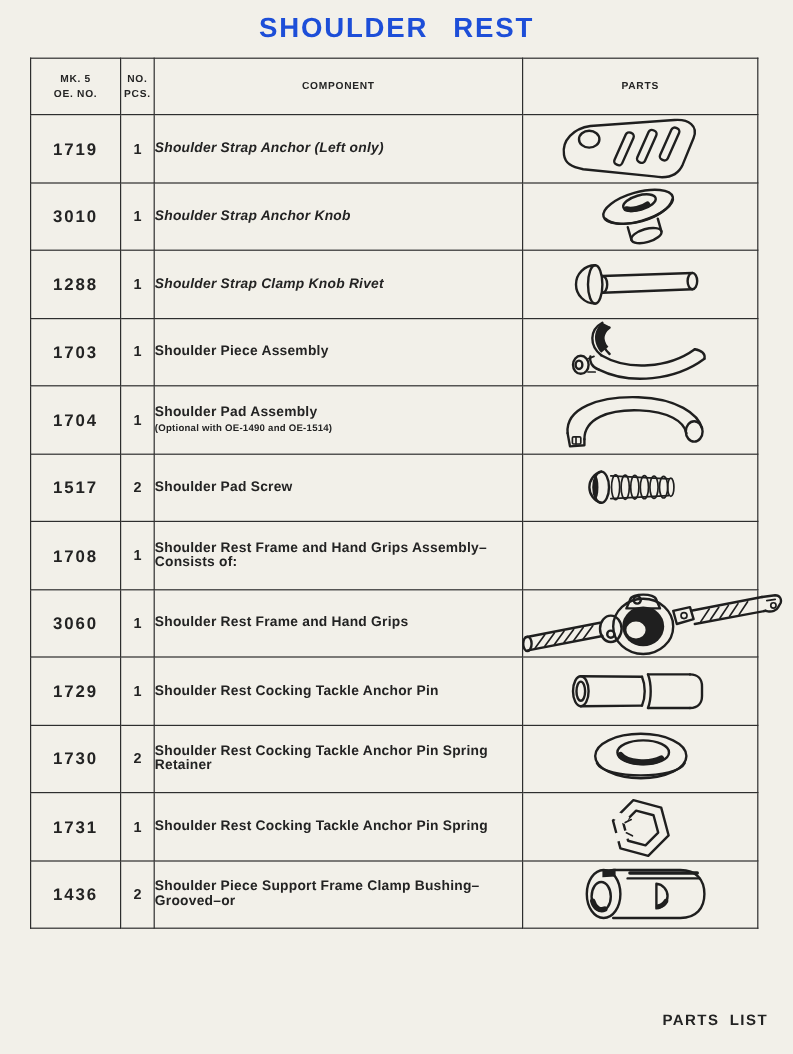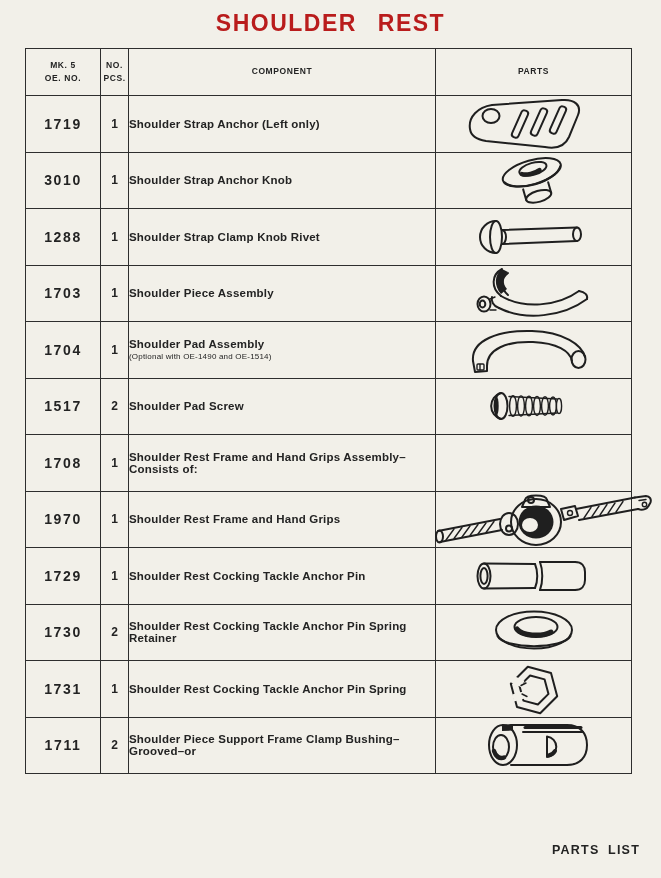--- a/index.html
+++ b/index.html
@@ -5,38 +5,38 @@
   html,body { margin:0; padding:0; }
   body {
     width:661px; height:878px; position:relative; overflow:hidden;
     background:#f2f0e9;
     font-family:"Liberation Sans", sans-serif;
     color:#232323;
   }
   .page-title {
     position:absolute; top:10px; left:0; width:100%; text-align:center;
     font-size:23px; font-weight:bold; letter-spacing:1.5px; word-spacing:13px;
-    color:#b91c1c;
+    color:#1d4ed8;
   }
   table.parts {
     position:absolute; left:25px; top:48px; width:606px;
     border-collapse:collapse; table-layout:fixed;
   }
   table.parts th, table.parts td { border:1.6px solid #2e2e2e; padding:0; }
   thead tr { height:47px; }
   tbody tr { height:56.5px; }
   th { font-size:8.5px; font-weight:bold; letter-spacing:0.6px; text-align:center; line-height:1.55; color:#242424; }
   .c-no  { text-align:center; font-size:14px; font-weight:bold; letter-spacing:1.6px; }
   .c-pcs { text-align:center; font-size:12px; font-weight:bold; }
   .c-comp { font-size:11.5px; font-weight:bold; vertical-align:middle; letter-spacing:0.2px; }
-  .ind-a { padding-left:57px; }
+  .ind-a { padding-left:57px;font-style:italic; }
   .ind-b { padding-left:42px; }
   .ind-c { padding-left:14px; }
   .ind-d { padding-left:19px; }
-  .note { font-size:8px; font-weight:normal; margin-top:2px; letter-spacing:0.2px; }
+  .note { font-size:8px; font-weight:bold; margin-top:2px; letter-spacing:0.2px; }
   .c-sketch { text-align:center; vertical-align:middle; position:relative; }
   svg.sk { display:block; margin:0 auto; overflow:visible; }
   svg.sk-wide { position:absolute; left:-6px; top:0; z-index:2; }
   .sk .ln { fill:none; stroke:#1f1f1f; stroke-width:2; stroke-linecap:round; stroke-linejoin:round; }
   .sk .th { fill:none; stroke:#1f1f1f; stroke-width:1.4; stroke-linecap:round; }
   .sk .fl { fill:#1f1f1f; stroke:none; }
   .sk .hl { fill:#f2f0e9; stroke:none; }
   .sk .bg { fill:none; stroke:#f2f0e9; stroke-width:7; stroke-linecap:butt; }
   .footer-left  { position:absolute; left:25px; top:843px; font-size:12.5px; font-weight:bold; letter-spacing:1.2px; word-spacing:4px;margin-top:35px; }
   .footer-right { position:absolute; right:21px; top:843px; font-size:12.5px; font-weight:bold; letter-spacing:1.2px; word-spacing:4px;padding-left:28px; }
@@ -178,21 +178,21 @@
     </tr>
 
     <tr>
       <td class="c-no">1708</td>
       <td class="c-pcs">1</td>
       <td class="c-comp ind-c">Shoulder Rest Frame and Hand Grips Assembly–Consists of:</td>
       <td class="c-sketch"></td>
     </tr>
 
     <tr>
-      <td class="c-no">1970</td>
+      <td class="c-no">3060</td>
       <td class="c-pcs">1</td>
       <td class="c-comp ind-b">Shoulder Rest Frame and Hand Grips</td>
       <td class="c-sketch">
         <svg class="sk sk-wide" width="228" height="56" viewBox="0 0 228 56">
           <path class="ln" d="M8,39 L70,27 M10,50 L72,38"></path>
           <ellipse class="ln" cx="9.5" cy="44.5" rx="3.5" ry="6"></ellipse>
           <path class="th" d="M16,48 L24,37 M24,46.5 L32,35.5 M32,45 L40,34 M40,43.5 L48,32.5 M48,42 L56,31 M56,40.5 L64,29.5"></path>
           <ellipse class="ln" cx="79" cy="32" rx="9" ry="11"></ellipse>
           <circle class="ln" cx="79" cy="36.5" r="3"></circle>
           <path class="ln" d="M95,8 C96,2 116,2 117,8 L120,15 L92,15 Z"></path>
@@ -251,21 +251,21 @@
           <path class="ln" d="M118.2,34.2 L101.2,51.2 L78,45 L71.8,21.8 L88.8,4.8 L112,11 Z"></path>
           <path class="ln" d="M109.5,31.9 L98.9,42.5 L84.4,38.6 L80.5,24.1 L91.1,13.5 L105.6,17.4 Z"></path>
           <path class="bg" d="M73,17 L84,22"></path>
           <path class="bg" d="M74,36 L85,33"></path>
           <path class="th" d="M82,23.5 L87,21 M83,32 L88,34.5"></path>
         </svg>
       </td>
     </tr>
 
     <tr>
-      <td class="c-no">1711</td>
+      <td class="c-no">1436</td>
       <td class="c-pcs">2</td>
       <td class="c-comp ind-d">Shoulder Piece Support Frame Clamp Bushing–Grooved–or</td>
       <td class="c-sketch">
         <svg class="sk" width="190" height="54" viewBox="0 0 190 54">
           <path class="ln" d="M72,7 L128,7 C141,7 148,15 148,27 C148,39 141,47 128,47 L72,47"></path>
           <ellipse class="ln" cx="64" cy="27" rx="14" ry="20"></ellipse>
           <ellipse class="ln" cx="62" cy="29" rx="8" ry="12"></ellipse>
           <path class="ln" style="stroke-width:4.5" d="M55,33 A8,11 0 0 0 65,39.5"></path>
           <path class="fl" d="M63,6.5 L74,6 L74,12.5 L63,13 Z"></path>
           <path class="ln" style="stroke-width:3" d="M86,9.5 L142,9.5"></path>

